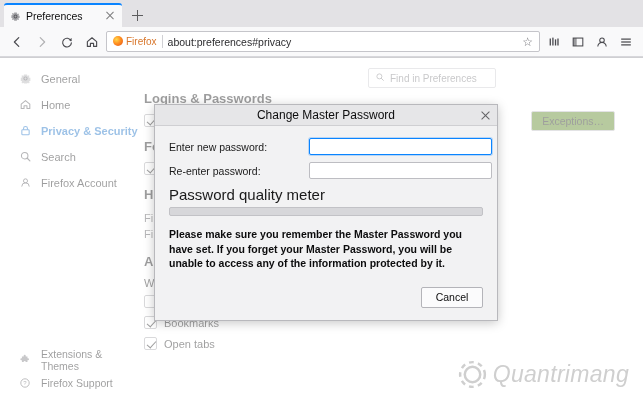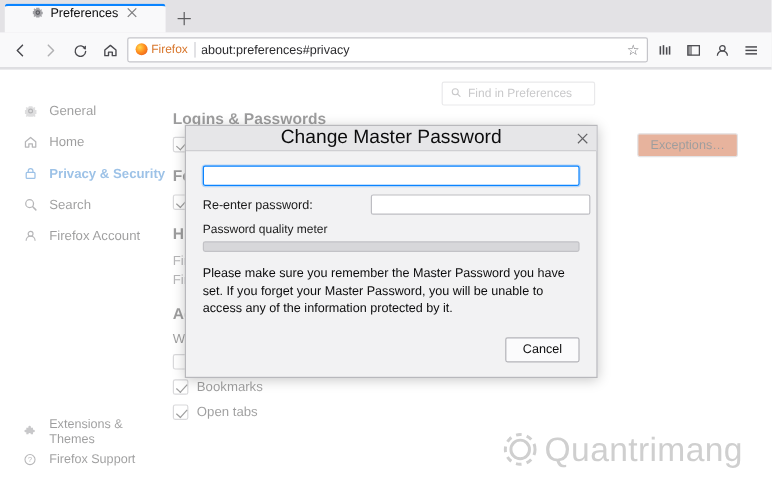--- a/index.html
+++ b/index.html
@@ -24,21 +24,22 @@
     padding-left: 4px;
     background: #e3e2e5;
   }
   .tab {
     height: 24px;
     min-width: 118px;
     background: #f9f9fa;
     border-top: 2px solid #0a84ff;
     border-radius: 3px 3px 0 0;
     display: flex;
-    padding: 0 22px;
+    align-items: center;
+    padding: 0 6px;
     gap: 5px;
     font-size: 10.5px;
     color: #0c0c0d;
   }
   .tab .gear { width: 11px; height: 11px; flex: none; }
   .tab-title { flex: 1; white-space: nowrap; overflow: hidden; text-overflow: ellipsis; }
   .tab-close { width: 12px; height: 12px; position: relative; flex: none; opacity: .65; }
   .tab-close:before, .tab-close:after {
     content: ""; position: absolute; left: 1px; top: 5px; width: 10px; height: 1px; background: #3b3b3d;
   }
@@ -95,21 +96,21 @@
   .star { color: #737378; font-size: 12px; flex: none; }
 
   .navright { display: flex; align-items: center; gap: 2px; }
 
   
   .page { position: relative; height: calc(405px - 58px); display: flex; background: #fff; overflow: hidden; }
 
   .sidebar {
     width: 138px;
     flex: none;
-    padding-top: 22px;
+    padding-top: 8px;
     position: relative;
   }
   .sb-item {
     display: flex; align-items: center; gap: 9px;
     height: 25px;
     padding-left: 18px;
     font-size: 11px;
     color: #0c0c0d;
     margin-bottom: 1px;
   }
@@ -144,21 +145,21 @@
     position: relative;
   }
   .chk.on:after {
     content: ""; position: absolute; left: 3.5px; top: 0.5px;
     width: 4px; height: 8px; border: solid #0c0c0d; border-width: 0 1.6px 1.6px 0;
     transform: rotate(42deg);
   }
   .muted-text { color: #4a4a4f; font-size: 11px; line-height: 16px; }
 
   .btn-outline {
-    border: 1px solid #b9b9bd; background: #c2410c; border-radius: 2px;
+    border: 1px solid #b9b9bd; background: #4d7c0f; border-radius: 2px;
     padding: 3px 10px; font-size: 10.5px; color: #0c0c0d;
   }
   .right-btn { position: absolute; right: 28px; }
 
   .block { margin-bottom: 12px; }
 
   
   .overlay {
     position: absolute;
     left: 0; top: 0; right: 0; bottom: 0;
@@ -171,21 +172,21 @@
     background: #f2f2f3;
     border: 1px solid #b8b8bc;
     box-shadow: 0 2px 10px rgba(0,0,0,0.22);
   }
   .modal-head {
     height: 21px;
     background: #e6e6e8;
     border-bottom: 1px solid #cfcfd2;
     display: flex; align-items: center; justify-content: center;
     position: relative;
-    font-size: 16px;
+    font-size: 12px;
     color: #0c0c0d;
   }
   .modal-close {
     position: absolute; right: 5px; top: 4px; width: 13px; height: 13px; opacity: .7;
   }
   .modal-close:before, .modal-close:after {
     content: ""; position: absolute; left: 1px; top: 6px; width: 11px; height: 1px; background: #2b2b2e;
   }
   .modal-close:before { transform: rotate(45deg); }
   .modal-close:after { transform: rotate(-45deg); }
@@ -194,43 +195,44 @@
   .modal-desc { font-size: 10.5px; line-height: 14.5px; color: #1a1a1a; margin: 0 0 13px 0; }
 
   .frow { display: flex; align-items: center; margin-bottom: 7px; }
   .flabel { width: 140px; font-size: 10.5px; color: #1a1a1a; flex: none; }
   .finput {
     flex: 1; height: 17px;
     border: 1px solid #bdbdc2; background: #fff; border-radius: 2px;
   }
   .finput.focused { border: 1.5px solid #0a84ff; box-shadow: 0 0 0 1px rgba(10,132,255,.25); }
 
-  .meter-label { font-size: 10px; color: #1a1a1a; margin-bottom: 4px; }
+  .meter-label { font-size: 15px; color: #1a1a1a; margin-bottom: 4px; }
   .meter {
     height: 9px; background: #d7d7da; border: 1px solid #c2c2c6; border-radius: 2px; margin-bottom: 11px;
   }
-  .modal-warn { font-size: 10.5px; font-weight: normal; line-height: 14.5px; color: #0c0c0d; margin: 0 0 16px 0; }
+  .modal-warn { font-size: 10.5px; font-weight: bold; line-height: 14.5px; color: #0c0c0d; margin: 0 0 16px 0; }
 
   .modal-btns { display: flex; justify-content: flex-end; gap: 8px; }
   .mbtn {
     min-width: 62px; height: 21px; border-radius: 2px; font-size: 10.5px;
     display: flex; align-items: center; justify-content: center;
     border: 1px solid #b4b4b9; background: #fbfbfc; color: #0c0c0d;
   }
   .mbtn.disabled { color: #a6a6ab; background: #f4f4f5; }
 
   
   .watermark {
     position: absolute;
-    right: 24px; bottom: 14px;
+    right: 14px; bottom: 14px;
     display: flex; align-items: center; gap: 4px;
     color: #cfcfcf;
-    font-size: 28px;
+    font-size: 23px;
     letter-spacing: .3px;
     pointer-events: none;
+    font-style: italic;
   }
   .wm-gear { width: 33px; height: 33px; flex: none; }
 </style>
 </head>
 <body>
 
 <div class="chrome">
 
   <div class="tabstrip">
     <div class="tab">
@@ -440,20 +442,21 @@
   <div class="overlay"></div>
 
   <div class="modal">
     <div class="modal-head">
       <span>Change Master Password</span>
       <span class="modal-close"></span>
     </div>
     <div class="modal-body">
 
       <div class="frow">
+        <span class="flabel">Enter new password:</span>
         <input class="finput focused" type="password" value="" style="">
       </div>
       <div class="frow">
         <span class="flabel">Re-enter password:</span>
         <input class="finput" type="password" value="" style="">
       </div>
 
       <div class="meter-label">Password quality meter</div>
       <div class="meter"></div>
 

